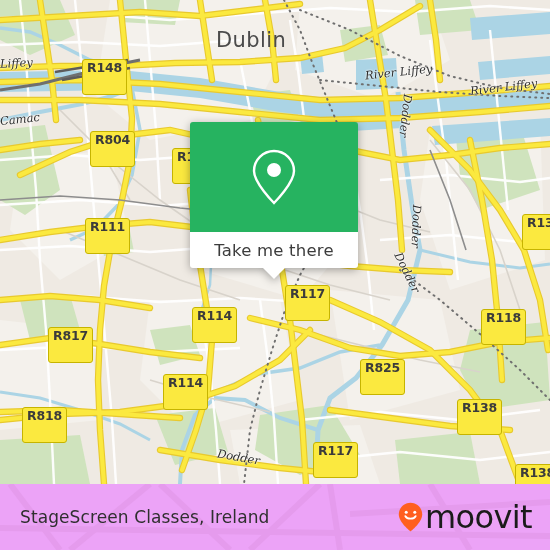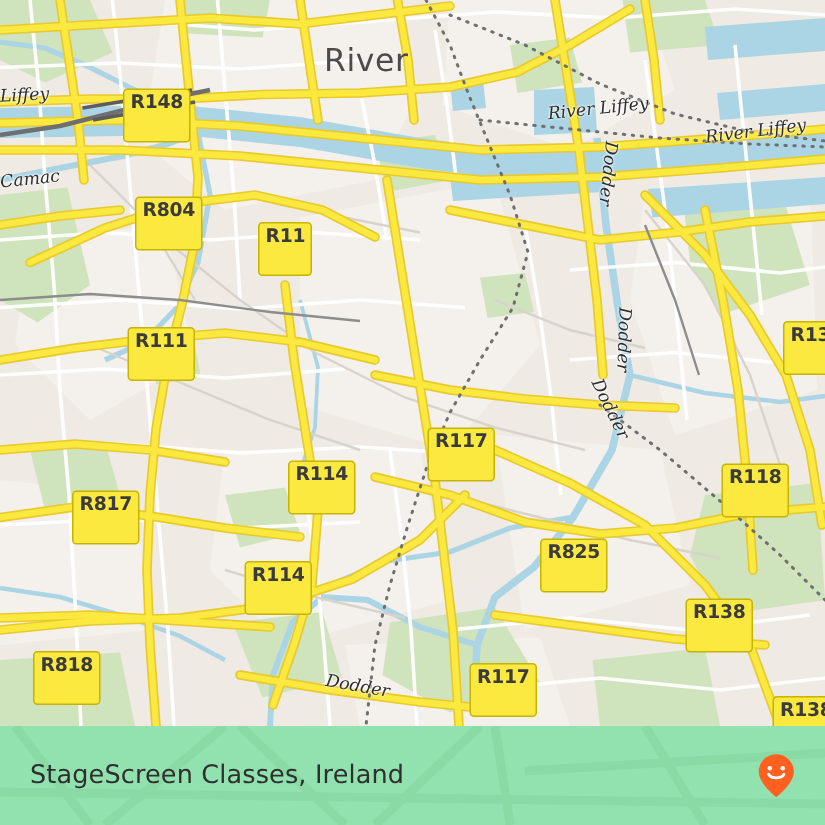--- a/index.html
+++ b/index.html
@@ -141,21 +141,21 @@
     border-top: 12px solid #ffffff;
   }
 
   
   #bottom-bar {
     position: absolute;
     left: 0;
     top: 484px;
     width: 550px;
     height: 66px;
-    background: #22c55e;
+    background: #d946ef;
     display: flex;
     align-items: center;
     justify-content: space-between;
     box-sizing: border-box;
     padding: 0 18px 0 20px;
     overflow: hidden;
   }
   #bottom-watermark {
     position: absolute;
     left: 0; top: 0;
@@ -390,48 +390,60 @@
           <path d="M430 150 L450 200 L466 250"></path>
         </g>
 
         <g stroke="#5c5c5c" stroke-width="2.4" fill="none">
           <path d="M55 72 L128 60"></path>
           <path d="M62 80 L130 68"></path>
         </g>
       </g>
     </svg>
 
-    <div class="place-label" style="left:216px; top:28px;">River</div>
+    <div class="place-label" style="left:216px; top:28px;">Dublin</div>
 
     <div class="water-label" style="left:0px; top:56px; transform:rotate(-3deg);">Liffey</div>
     <div class="water-label" style="left:0px; top:112px; transform:rotate(-6deg);">Camac</div>
     <div class="water-label" style="left:365px; top:65px; transform:rotate(-6deg);">River Liffey</div>
     <div class="water-label" style="left:470px; top:80px; transform:rotate(-7deg);">River Liffey</div>
     <div class="water-label" style="left:415px; top:95px; transform:rotate(96deg); transform-origin:left top;">Dodder</div>
     <div class="water-label" style="left:424px; top:205px; transform:rotate(92deg); transform-origin:left top;">Dodder</div>
     <div class="water-label" style="left:404px; top:250px; transform:rotate(64deg); transform-origin:left top;">Dodder</div>
     <div class="water-label" style="left:217px; top:450px; transform:rotate(10deg);">Dodder</div>
 
     <div class="shield" style="left:82px;  top:59px;">R148</div>
     <div class="shield" style="left:78px;  top:131px;margin-left:12px;">R804</div>
     <div class="shield" style="left:172px; top:148px;">R11</div>
     <div class="shield" style="left:85px;  top:218px;">R111</div>
     <div class="shield" style="left:48px;  top:327px;">R817</div>
     <div class="shield" style="left:192px; top:307px;">R114</div>
     <div class="shield" style="left:163px; top:374px;">R114</div>
-    <div class="shield" style="left:22px;  top:407px;margin-top:27px;">R818</div>
+    <div class="shield" style="left:22px;  top:407px;">R818</div>
     <div class="shield" style="left:285px; top:285px;">R117</div>
     <div class="shield" style="left:313px; top:442px;">R117</div>
     <div class="shield" style="left:360px; top:359px;text-align:center;">R825</div>
     <div class="shield" style="left:481px; top:309px;text-align:center;">R118</div>
     <div class="shield" style="left:522px; top:214px;">R131</div>
     <div class="shield" style="left:457px; top:399px;">R138</div>
     <div class="shield" style="left:515px; top:464px;">R138</div>
 
 
+    <div id="popup">
+      <div id="popup-body">
+        <svg id="popup-pin-icon" viewBox="0 0 44 56">
+          <path d="M22 2 C11 2 2 11 2 22 C2 34 22 54 22 54 C22 54 42 34 42 22 C42 11 33 2 22 2 Z" fill="none" stroke="#ffffff" stroke-width="2.4"></path>
+          <circle cx="22" cy="21" r="7" fill="#ffffff"></circle>
+        </svg>
+      </div>
+      <div id="popup-footer">
+        <span id="popup-footer-label">Take me there</span>
+        <div id="popup-tail"></div>
+      </div>
+    </div>
 
   </div>
 
   <div id="bottom-bar">
 
     <svg id="bottom-watermark" viewBox="0 0 550 66" preserveAspectRatio="none">
       <rect x="0" y="0" width="550" height="66" fill="#ffffff"></rect>
       <g stroke="#f2f0ec" stroke-width="6" fill="none">
         <path d="M10 0 L60 66"></path>
         <path d="M70 66 L150 0"></path>
@@ -447,16 +459,17 @@
     <div id="place-name">StageScreen Classes, Ireland</div>
 
     <div id="brand-logo">
       <svg id="brand-mark" viewBox="0 0 25 30">
         <path d="M12.5 0.8 C6.0 0.8 0.8 6.0 0.8 12.5 C0.8 20.5 12.5 29.4 12.5 29.4
                  C12.5 29.4 24.2 20.5 24.2 12.5 C24.2 6.0 19.0 0.8 12.5 0.8 Z" fill="#ff5f1f"></path>
         <circle cx="8.2" cy="10.2" r="1.5" fill="#ffffff"></circle>
         <circle cx="16.8" cy="10.2" r="1.5" fill="#ffffff"></circle>
         <path d="M7.4 14.2 C9.2 17.4 15.8 17.4 17.6 14.2" fill="none" stroke="#ffffff" stroke-width="1.9" stroke-linecap="round"></path>
       </svg>
+      <span id="brand-text">moovit</span>
     </div>
   </div>
 
 </div>
 
 </body></html>

